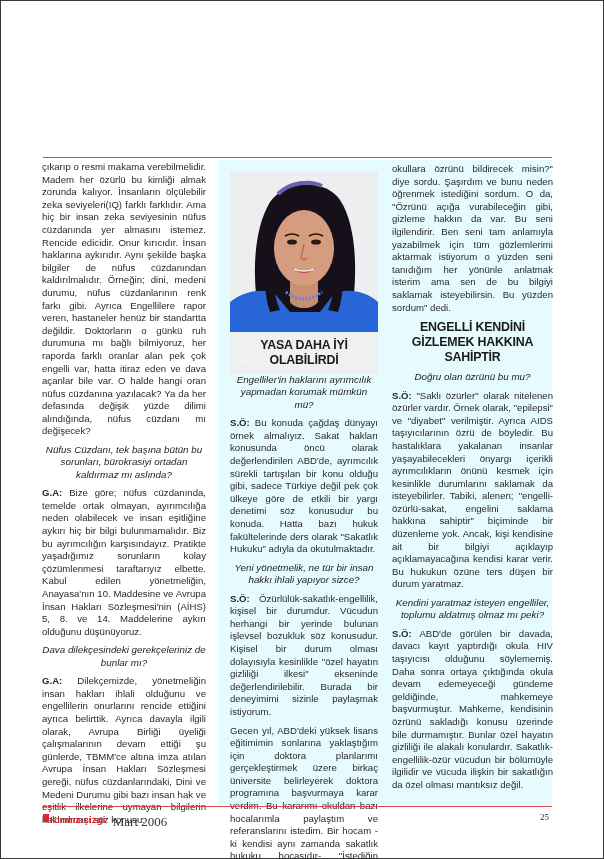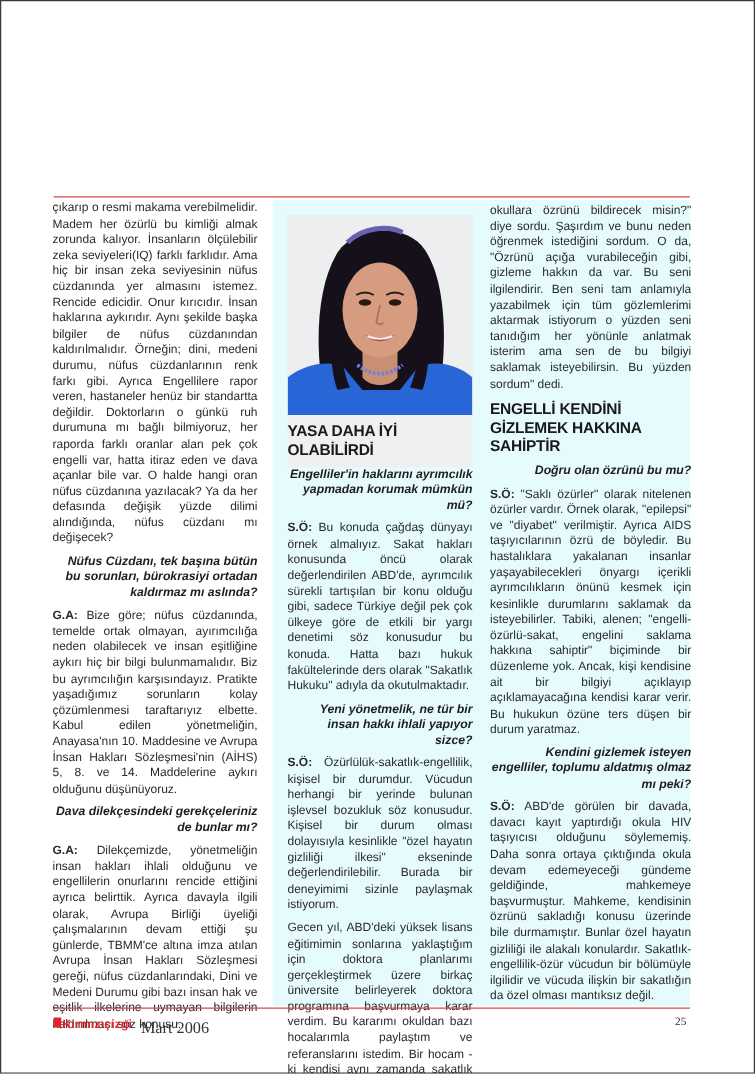--- a/index.html
+++ b/index.html
@@ -26,27 +26,27 @@
   }
   .col {
     position: absolute; color: #2a2a2a;
     font-size: 9.6px; line-height: 12.6px; text-align: justify;
   }
   .col p { margin: 0 0 6px 0; }
   .col-left { left: 42px; top: 161px; width: 164px; }
   .col-mid { left: 230px; top: 338px; width: 148px; }
   .col-right { left: 392px; top: 163px; width: 161px; }
   .q {
-    font-weight: bold; font-style: italic; text-align: right;
+    font-weight: normal; font-style: italic; text-align: center;
     margin: 0 0 6px 0; font-size: 9.8px; line-height: 12.4px; color: #1e1e1e;
   }
   .lead { font-weight: bold; }
   .heading {
     font-weight: bold; font-size: 12.4px; line-height: 15px; color: #1a1a1a;
-    text-align: left; margin: 0 0 4px 0; letter-spacing: -0.2px;
+    text-align: center; margin: 0 0 4px 0; letter-spacing: -0.2px;
   }
   .photo {
     position: absolute; left: 230px; top: 172px; width: 148px; height: 202px;
     background: #eef0f1; overflow: hidden;
   }
   .photo svg { display: block; }
   .caption {
     position: absolute; left: 6px; bottom: 8px; color: #f4f4f4;
     font-family: "Liberation Serif", serif; font-size: 8px; font-weight: bold;
   }
@@ -123,21 +123,21 @@
   <p class="q">Yeni yönetmelik, ne tür bir insan hakkı ihlali yapıyor sizce?</p>
   <p><span class="lead">S.Ö:</span><span> Özürlülük-sakatlık-engellilik, kişisel bir durumdur. Vücudun herhangi bir yerinde bulunan işlevsel bozukluk söz konusudur. Kişisel bir durum olması dolayısıyla kesinlikle "özel hayatın gizliliği ilkesi" ekseninde değerlendirilebilir. Burada bir deneyimimi sizinle paylaşmak istiyorum.</span></p>
   <p>Gecen yıl, ABD'deki yüksek lisans eğitimimin sonlarına yaklaştığım için doktora planlarımı gerçekleştirmek üzere birkaç üniversite belirleyerek doktora programına başvurmaya karar verdim. Bu kararımı okuldan bazı hocalarımla paylaştım ve referanslarını istedim. Bir hocam -ki kendisi aynı zamanda sakatlık hukuku hocasıdır- "İstediğin referansı yazarım ama başvuracağın</p>
 </div>
 
 <div class="col col-right">
   <p>okullara özrünü bildirecek misin?" diye sordu. Şaşırdım ve bunu neden öğrenmek istediğini sordum. O da, "Özrünü açığa vurabileceğin gibi, gizleme hakkın da var. Bu seni ilgilendirir. Ben seni tam anlamıyla yazabilmek için tüm gözlemlerimi aktarmak istiyorum o yüzden seni tanıdığım her yönünle anlatmak isterim ama sen de bu bilgiyi saklamak isteyebilirsin. Bu yüzden sordum" dedi.</p>
   <p class="heading">ENGELLİ KENDİNİ GİZLEMEK HAKKINA SAHİPTİR</p>
   <p class="q">Doğru olan özrünü bu mu?</p>
   <p><span class="lead">S.Ö:</span><span> "Saklı özürler" olarak nitelenen özürler vardır. Örnek olarak, "epilepsi" ve "diyabet" verilmiştir. Ayrıca AIDS taşıyıcılarının özrü de böyledir. Bu hastalıklara yakalanan insanlar yaşayabilecekleri önyargı içerikli ayrımcılıkların önünü kesmek için kesinlikle durumlarını saklamak da isteyebilirler. Tabiki, alenen; "engelli-özürlü-sakat, engelini saklama hakkına sahiptir" biçiminde bir düzenleme yok. Ancak, kişi kendisine ait bir bilgiyi açıklayıp açıklamayacağına kendisi karar verir. Bu hukukun özüne ters düşen bir durum yaratmaz.</span></p>
-  <p class="q">Kendini gizlemek isteyen engelliler, toplumu aldatmış olmaz mı peki?</p>
+  <p class="q">Kendini yaratmaz isteyen engelliler, toplumu aldatmış olmaz mı peki?</p>
   <p><span class="lead">S.Ö:</span><span> ABD'de görülen bir davada, davacı kayıt yaptırdığı okula HIV taşıyıcısı olduğunu söylememiş. Daha sonra ortaya çıktığında okula devam edemeyeceği gündeme geldiğinde, mahkemeye başvurmuştur. Mahkeme, kendisinin özrünü sakladığı konusu üzerinde bile durmamıştır. Bunlar özel hayatın gizliliği ile alakalı konulardır.  Sakatlık-engellilik-özür vücudun bir bölümüyle ilgilidir ve vücuda ilişkin bir sakatlığın da özel olması mantıksız değil.</span></p>
 </div>
 
 <div class="rule-bottom"></div>
 
 <div class="footer-logo">
   <span class="logo-mark"></span>
   <span class="logo-text">Kırmızıçizgi</span>
   <span class="footer-date">Mart 2006</span>
 </div>

